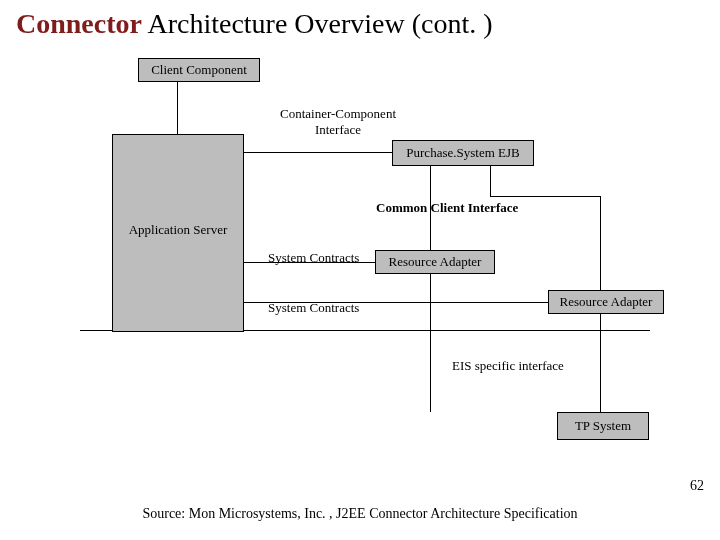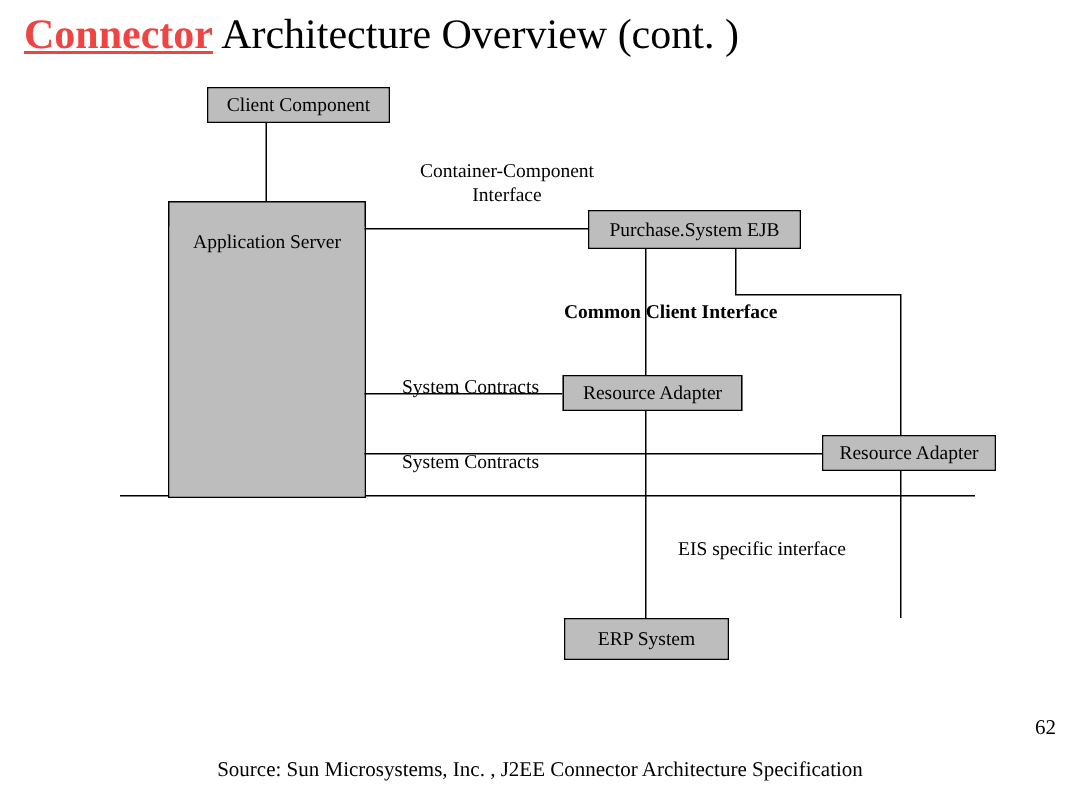--- a/index.html
+++ b/index.html
@@ -14,23 +14,22 @@
     overflow: hidden;
   }
   .title {
     position: absolute;
     top: 8px;
     left: 16px;
     font-size: 28px;
     font-weight: normal;
   }
   .title .hl {
-    color: #ef4444;
+    color: #7f1d1d;
     font-weight: bold;
-    text-decoration: underline;
   }
   .stage {
     position: absolute;
     left: 0;
     top: 0;
     width: 720px;
     height: 540px;
   }
   .shadow-box {
     position: absolute;
@@ -93,21 +92,21 @@
 
 <div class="title">
   <span class="hl">Connector</span><span> Architecture Overview (cont. )</span>
 </div>
 
 <div class="stage">
 
   <div class="line" style="left:80px; top:330px; width:570px; height:1px;"></div>
 
   <div class="shadow-box" style="left:112px; top:134px; width:130px; height:196px;">
-    <div class="inner" style="align-items:flex-start; padding-bottom:24px;margin-top:16px;">
+    <div class="inner" style="align-items:center; padding-bottom:24px;margin-top:16px;">
         <span>Application Server</span>
       </div>
   </div>
 
   <div class="shadow-box" style="left:138px; top:58px; width:120px; height:22px;">
     <div class="inner">
         <span>Client Component</span>
       </div>
   </div>
 
@@ -151,26 +150,26 @@
         <span>Resource Adapter</span>
       </div>
   </div>
 
   <div class="label" style="left:452px; top:358px;text-align:right;"><span>EIS specific interface</span></div>
 
   <div class="line" style="left:430px; top:274px; width:1px; height:138px;"></div>
 
   <div class="line" style="left:600px; top:314px; width:1px; height:98px;"></div>
 
-  <div class="shadow-box" style="left:376px; top:412px; width:108px; height:26px;">
+
+  <div class="shadow-box" style="left:557px; top:412px; width:90px; height:26px;">
     <div class="inner">
-        <span>ERP System</span>
+        <span>TP System</span>
       </div>
   </div>
-
 
 </div>
 
 <div class="page-num">62</div>
 
 <div class="source-line">
-  <span>Source: Sun Microsystems, Inc. , </span><span class="ital">J2EE Connector Architecture Specification</span>
+  <span>Source: Mon Microsystems, Inc. , </span><span class="ital">J2EE Connector Architecture Specification</span>
 </div>
 
 </body></html>

